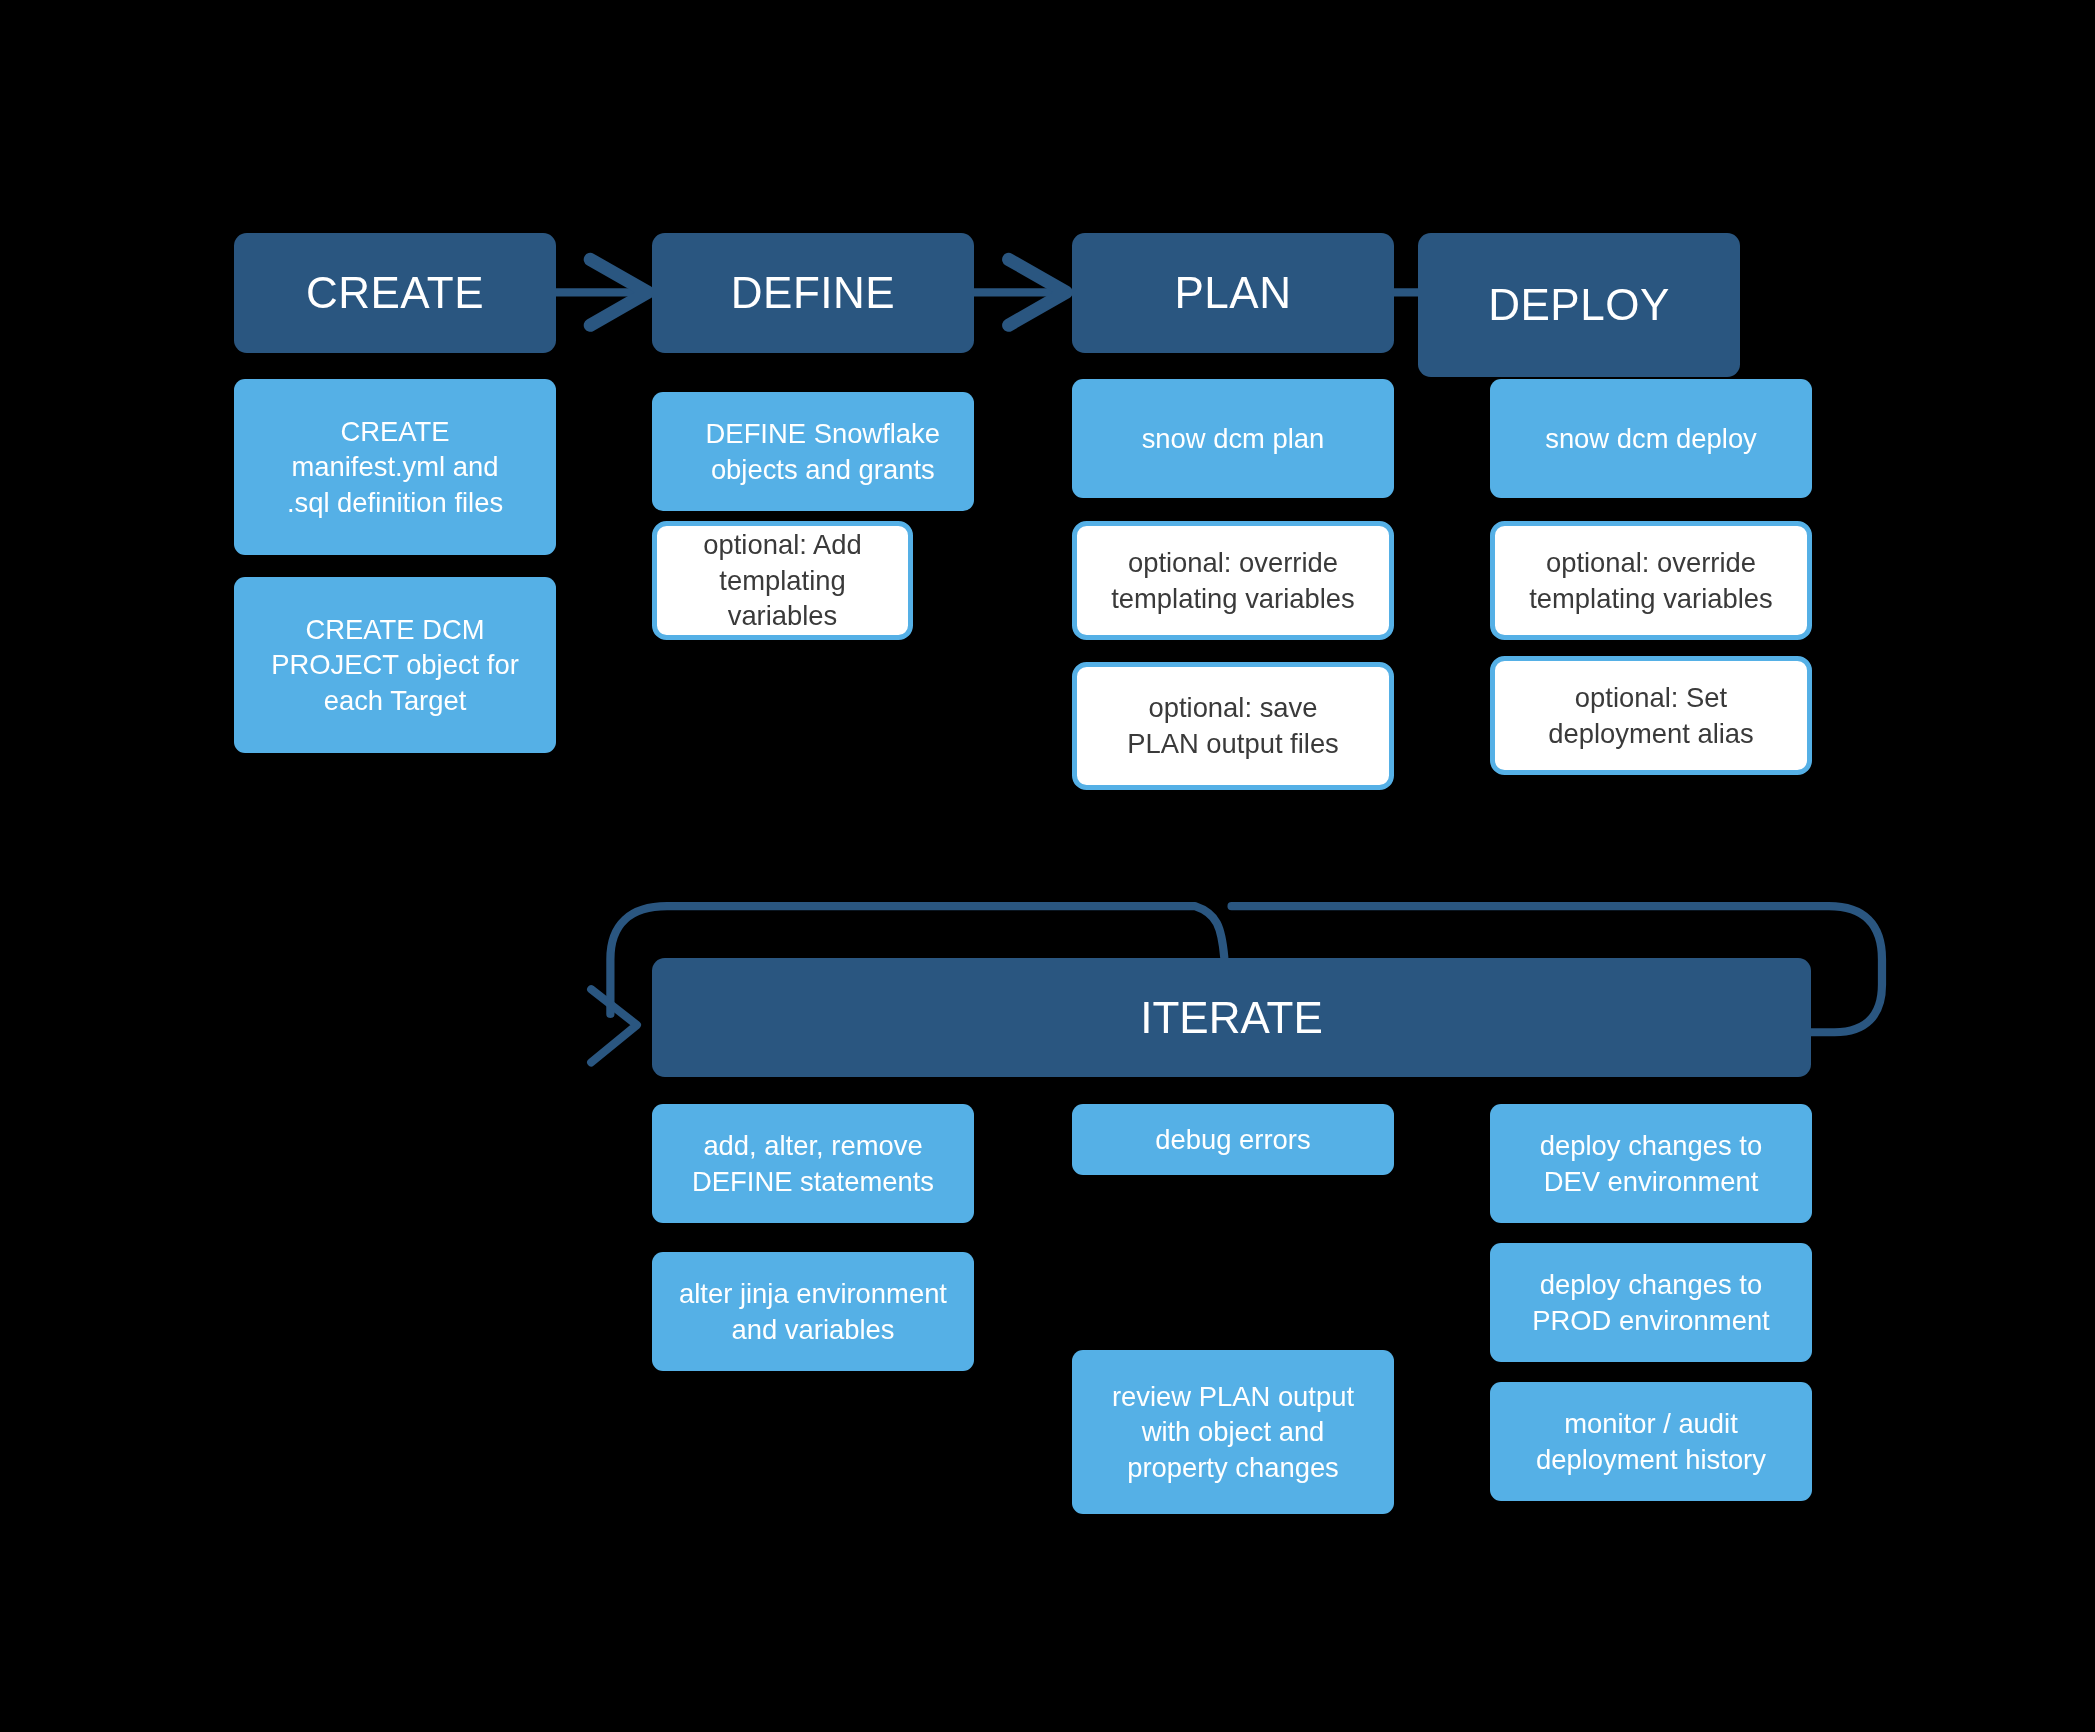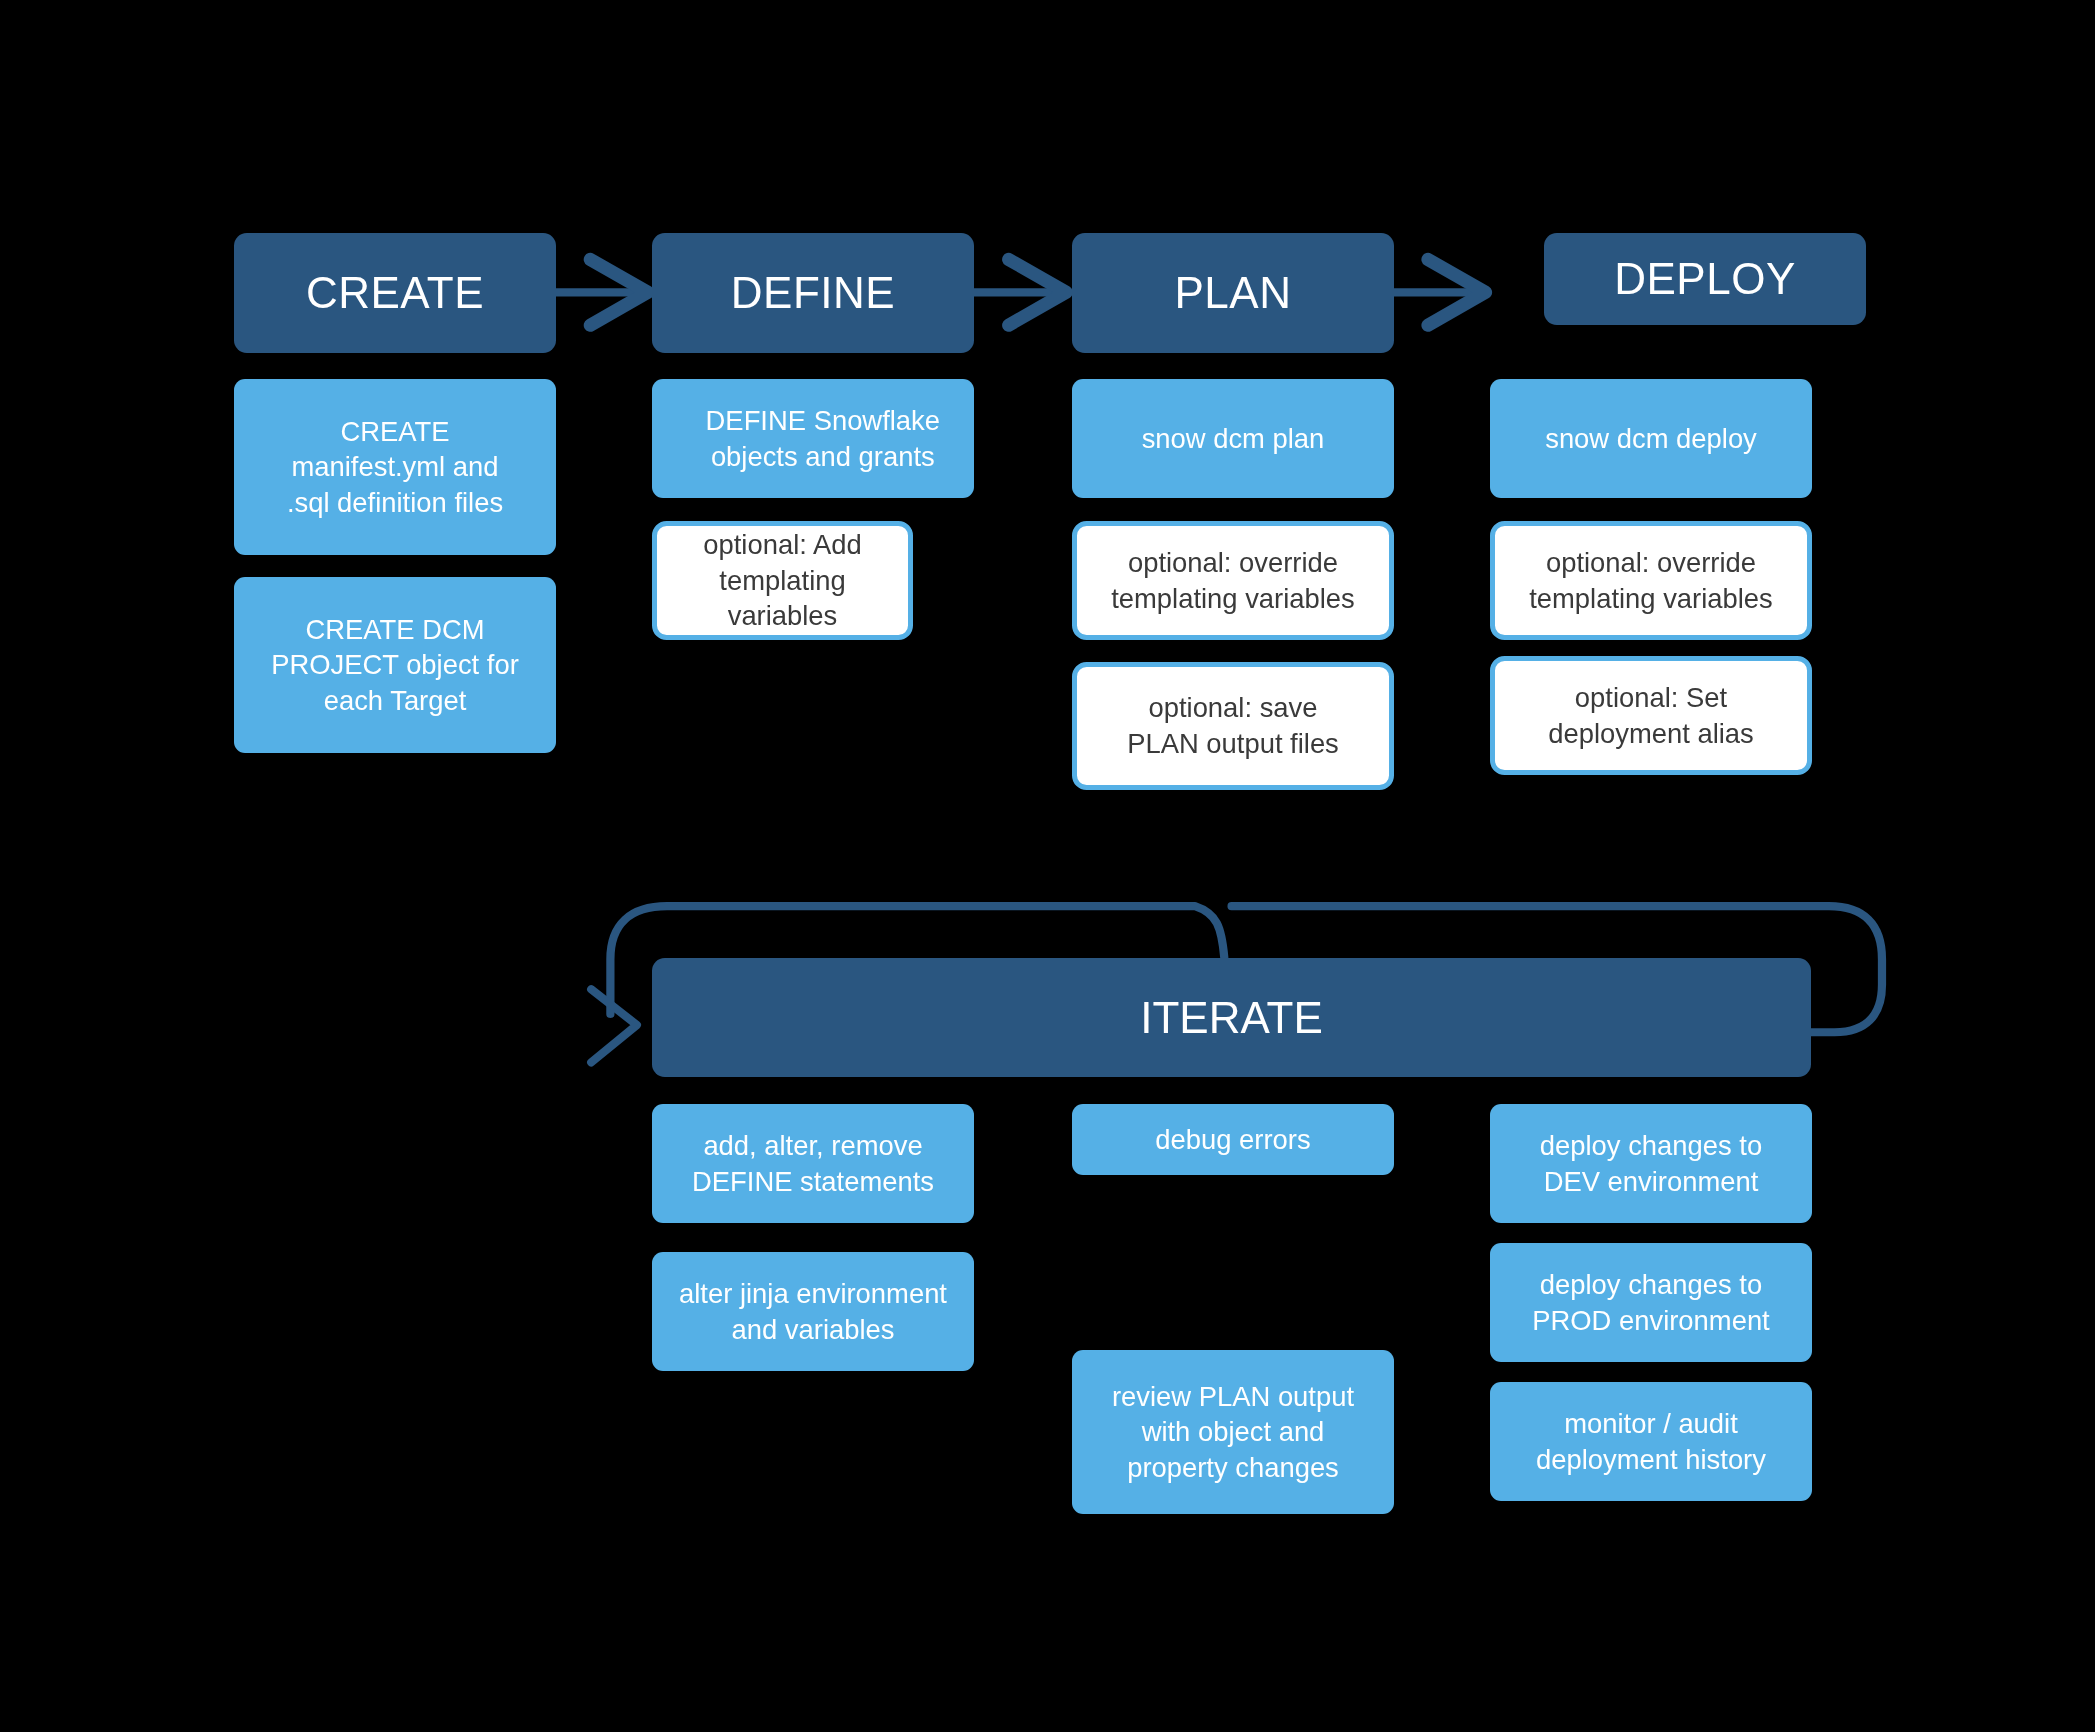--- a/index.html
+++ b/index.html
@@ -105,31 +105,31 @@
                L2060,1078 C2060,1112 2042,1130 2008,1130 L1972,1130" stroke="#2a5680" stroke-width="9" fill="none" stroke-linecap="round" stroke-linejoin="round"></path>
     </g>
   </svg>
 
   <div class="node phase" style="left:234px; top:233px; width:322px; height:120px;">CREATE</div>
 
   <div class="node phase" style="left:1072px; top:233px; width:322px; height:120px;">PLAN</div>
 
   <div class="node phase" style="left:652px; top:233px; width:322px; height:120px;">DEFINE</div>
 
-  <div class="node phase" style="left:1544px; top:233px; width:322px; height:92px;">DEPLOY</div>
+  <div class="node phase" style="left:1418px; top:233px; width:322px; height:144px;">DEPLOY</div>
 
   <div class="node card" style="left:234px; top:379px; width:322px; height:176px;">CREATE
 manifest.yml and
 .sql definition files</div>
 
   <div class="node card" style="left:234px; top:577px; width:322px; height:176px;">CREATE DCM
 PROJECT object for
 each Target</div>
 
-  <div class="node card" style="left:652px; top:379px; width:322px; height:119px;padding-left:36px;">DEFINE Snowflake
+  <div class="node card" style="left:652px; top:392px; width:322px; height:119px;padding-left:36px;">DEFINE Snowflake
 objects and grants</div>
 
   <div class="node optional" style="left:652px; top:521px; width:261px; height:119px;">optional: Add
 templating variables</div>
 
   <div class="node card" style="left:1072px; top:379px; width:322px; height:119px;">snow dcm plan</div>
 
   <div class="node optional" style="left:1072px; top:521px; width:322px; height:119px;">optional: override
 templating variables</div>
 

